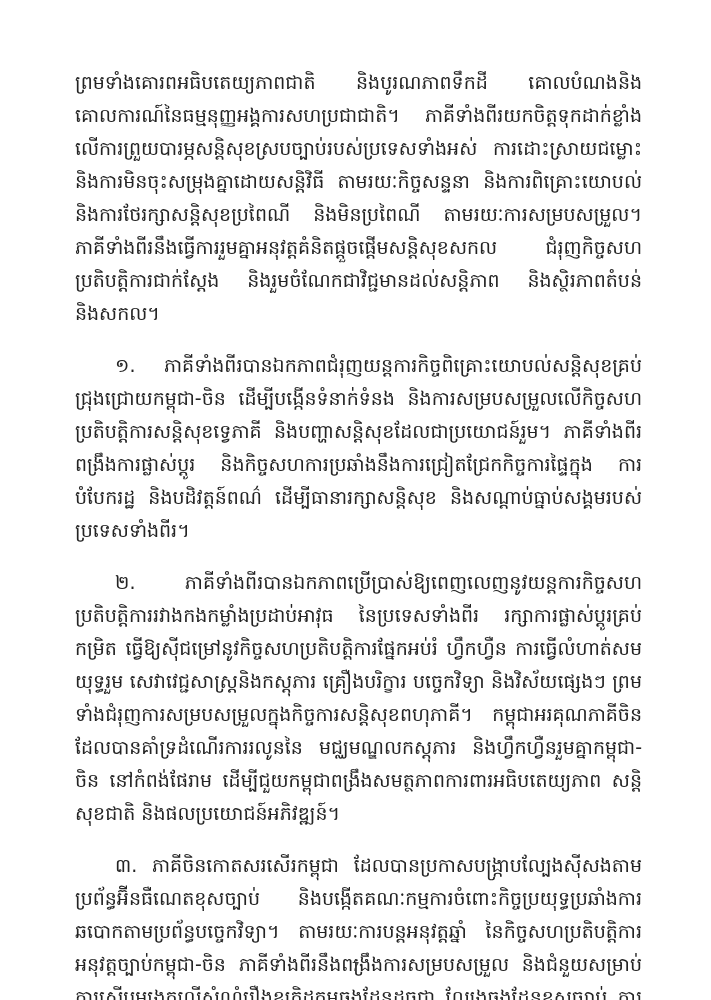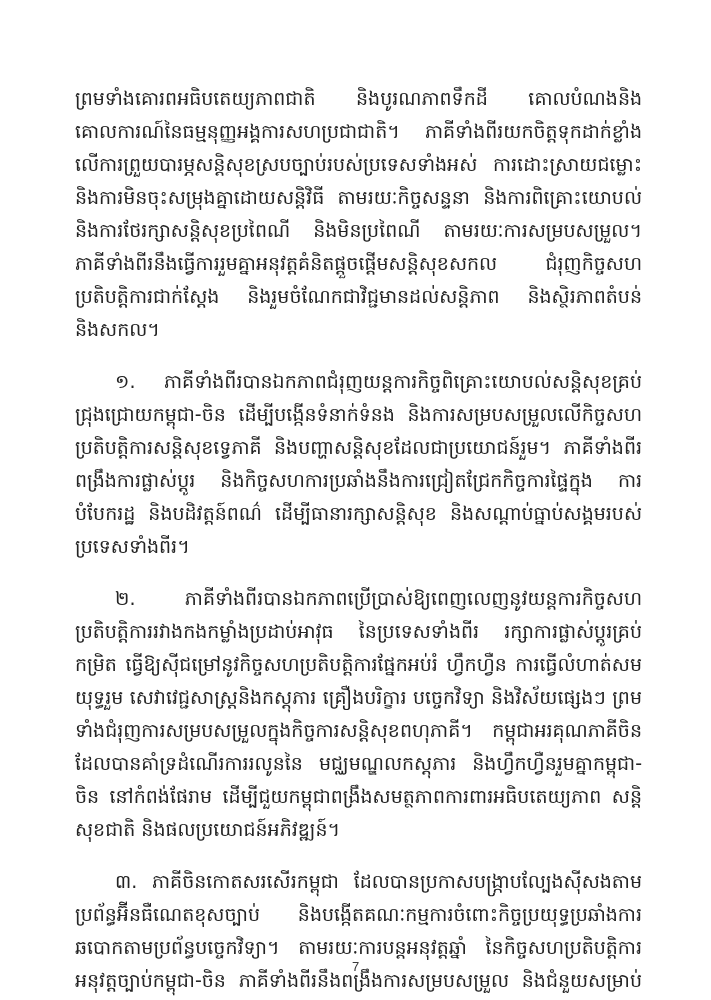--- a/index.html
+++ b/index.html
@@ -20,21 +20,21 @@
     position: absolute;
     left: 75px;
     right: 69px;
     top: 66px;
     text-align: justify;
     text-justify: inter-word;
     font-size: 19px;
     line-height: 33px;
   }
   .para {
-    margin: 16px 0 19px 0;
+    margin: 0 0 19px 0;
     text-align: justify;
   }
   .para.indent {
     text-indent: 40px;
   }
   .footer {
     position: absolute;
     left: 0;
     right: 0;
     bottom: 26px;

